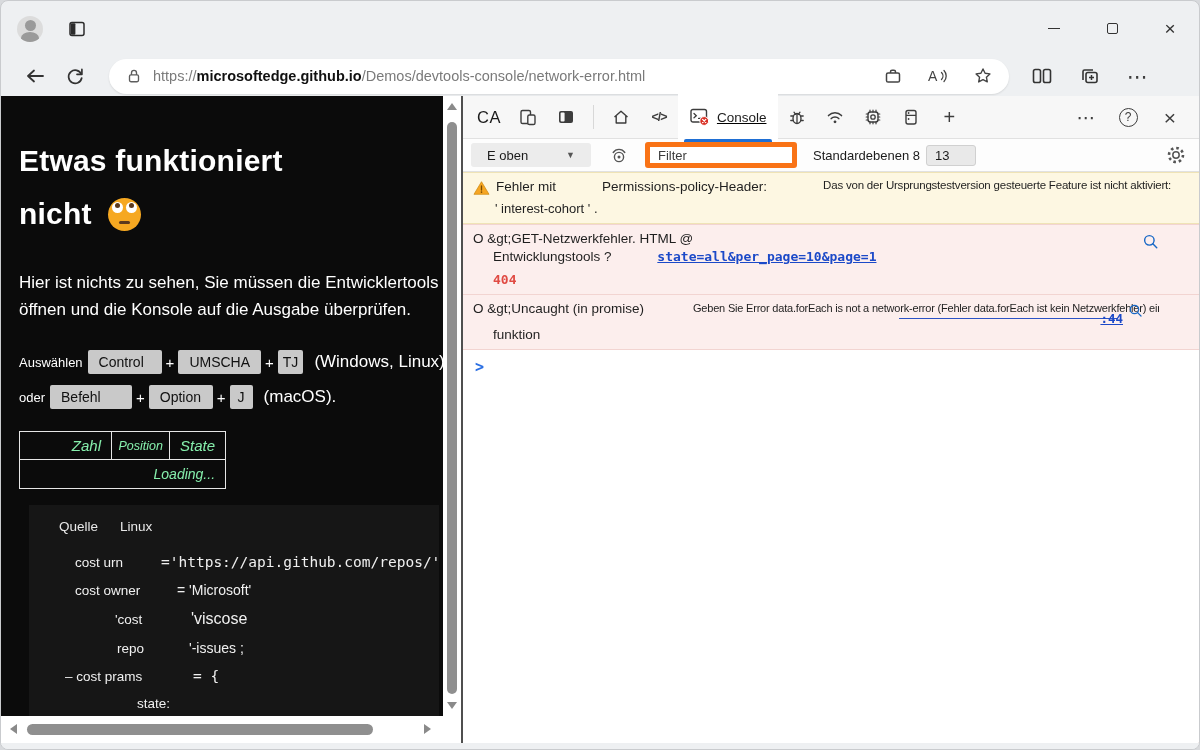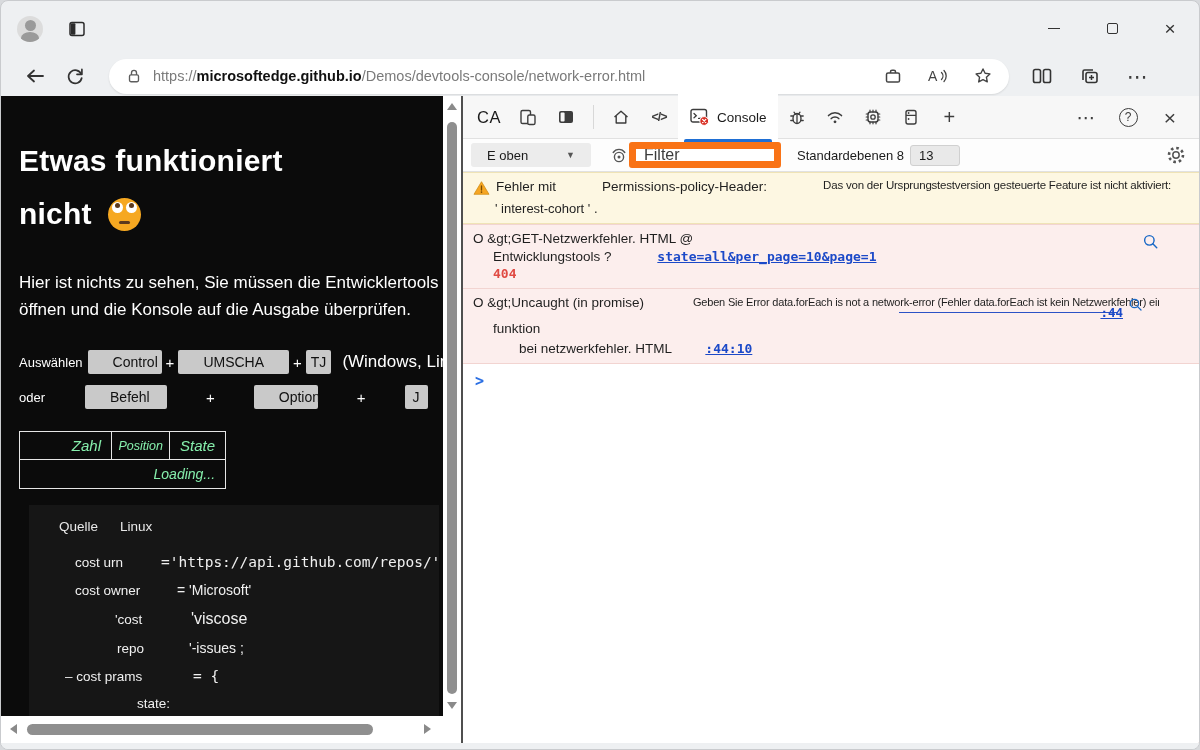--- a/index.html
+++ b/index.html
@@ -59,24 +59,24 @@
   .emoji { width:33px; height:33px; border-radius:50%; background:#f6a821; display:inline-block;
           position:relative; vertical-align:-7px; margin-left:16px; }
   .emoji .eye { position:absolute; width:11px; height:11px; background:#fff; border-radius:50%; top:4px; }
   .emoji .eye.l { left:4px; } .emoji .eye.r { left:18px; }
   .emoji .eye::after { content:""; position:absolute; width:5px; height:5px; background:#5c3a1e;
           border-radius:50%; top:0.5px; left:3px; }
   .emoji .mouth { position:absolute; width:11px; height:3px; background:#5c3a1e; border-radius:2px;
           left:11px; bottom:7px; }
   .para { margin-top:30px; font-size:17px; line-height:26.5px; width:430px; }
   .shortcut { margin-top:27px; font-size:17px; display:flex; align-items:center; white-space:nowrap; }
-  .shortcut + .shortcut { margin-top:11px;gap:35px; }
+  .shortcut + .shortcut { margin-top:11px; }
   .sc-pre { font-size:13px; margin-right:2px; }
   kbd.key { background:#c9c9c9; color:#111; font-family:"Liberation Sans",sans-serif; font-size:14px;
-          padding:4px 25px; margin:0 3px; border-radius:2px; display:inline-block; }
+          padding:4px 11px; margin:0 3px; border-radius:2px; display:inline-block; }
   .plus-sign { margin:0 1px; font-size:15px; }
   .sc-suf { margin-left:8px; }
   table.demo { margin-top:22px; border-collapse:collapse; }
   table.demo th, table.demo td { border:1.5px solid #e6e6e6; color:#86efac; text-align:right;
           font-weight:normal;font-style:italic; }
   table.demo th { padding:5px 10px; font-size:15px; }
   table.demo th.small { font-size:12.5px; padding:5px 6px; }
   table.demo td { padding:6px 10px; font-size:14px; }
   .codeblock { margin:16px 4px 0 10px; background:#161616; padding:14px 0 16px 16px; min-height:220px; }
   .code-caption { font-size:13.5px; color:#e8e8e8; margin-left:14px; }
@@ -110,62 +110,62 @@
   
   .devtools { flex:1; background:#7f1d1d; border-left:2px solid #4f4f4f; display:flex;
           flex-direction:column; min-width:0; }
   .dt-tabbar { height:43px; flex:none; background:#f7f7f7; border-bottom:1px solid #e1e1e1;
           display:flex; align-items:center; padding:0 10px 0 14px; }
   .dt-inspect { font-size:16.5px; color:#1b1b1b; letter-spacing:.5px; cursor:pointer; margin-right:8px; }
   .dt-btn { width:38px; height:38px; display:flex; align-items:center; justify-content:center;
           cursor:pointer; flex:none; color:#3d3d3d; }
   .dt-divider { width:1px; height:24px; background:#d8d8d8; margin:0 8px; flex:none; }
   .dt-tab { height:50px; display:flex; align-items:center; gap:7px; padding:0 12px; background:#ffffff;
-          position:relative; cursor:pointer; flex:none; }
+          position:relative; cursor:pointer; flex:none;text-decoration:underline; }
   .dt-tab::after { content:""; position:absolute; left:6px; right:6px; bottom:0; height:3px;
           background:#1f6fd4; border-radius:2px 2px 0 0; }
   .dt-tab-label { font-size:13.5px; color:#1b1b1b; }
   .console-ic-wrap { position:relative; width:20px; height:18px; }
   .glyph { font-size:17px; color:#3d3d3d; line-height:1; }
   .glyph.elements { font-size:12.5px; font-weight:bold; letter-spacing:-1px; }
   .glyph.plus { font-size:20px; font-weight:300; }
   .dt-right { margin-left:auto; display:flex; align-items:center; gap:4px; }
   .help-circle { width:19px; height:19px; border:1.4px solid #3d3d3d; border-radius:50%;
           display:flex; align-items:center; justify-content:center; font-size:12px; color:#3d3d3d; }
 
   .dt-toolbar { height:33px; flex:none; background:#fdfdfd; border-bottom:1px solid #e1e1e1;
           display:flex; align-items:center; padding:0 12px 0 8px; }
   .ctx-pill { width:120px; height:24px; background:#ececec; border-radius:3px; display:flex;
           align-items:center; padding:0 16px; cursor:pointer; }
   .ctx-label { font-size:13px; color:#1b1b1b; flex:1; }
   .caret { font-size:9px; color:#555; }
   .eye-btn { margin-left:18px; cursor:pointer; display:flex; }
-  .filter-input { width:152px; height:26px; border:7px solid #f97316; border-radius:3px;
-          padding:0 8px; font-size:16px; font-family:"Liberation Sans",sans-serif; color:#222;
+  .filter-input { margin-left:16px; width:152px; height:26px; border:5px solid #f97316; border-radius:3px;
+          padding:0 8px; font-size:13px; font-family:"Liberation Sans",sans-serif; color:#222;
           background:#fff; outline:none; }
   .filter-input::placeholder { color:#3c3c3c; }
   .levels { margin-left:16px; font-size:13px; color:#1b1b1b; white-space:nowrap; }
   .count-badge { margin-left:6px; font-size:13px; color:#1b1b1b; background:#e9e9e9;
           border:1px solid #d0d0d0; border-radius:3px; padding:2px 26px 2px 8px; }
   .gear-btn { margin-left:auto; cursor:pointer; display:flex; }
 
   .msg { position:relative; font-size:13.5px; color:#1f1f1f; padding:6px 10px 7px 8px; }
   .msg.warn { background:#fdf7e2; border-top:1px solid #efe3b6; border-bottom:1px solid #efe3b6; }
   .msg.err { background:#fceeed; border-bottom:1px solid #f2d4d1; }
   .warn-row1 { display:flex; align-items:flex-start; }
   .warn-tri { flex:none; margin:1px 6px 0 2px; }
   .w-p2 { margin-left:46px; }
   .w-p3 { margin-left:56px; font-size:11.5px; letter-spacing:-0.2px; }
   .warn-row2 { margin-top:5px; padding-left:24px; font-size:13px; }
   .mlink { font-family:"DejaVu Sans Mono", monospace; font-size:13px; font-weight:bold;
           color:#1b49c8; text-decoration:underline; cursor:pointer; }
   .e1-l1 { padding-left:2px; }
   .e1-l2 { margin-top:3px; padding-left:22px; }
   .e1-l2 .mlink { margin-left:42px; }
-  .e1-status { margin-top:2px; padding-left:22px; font-family:"DejaVu Sans Mono", monospace;
+  .e1-status { margin-top:8px; padding-left:22px; font-family:"DejaVu Sans Mono", monospace;
           font-weight:bold; font-size:13px; color:#e04b44; }
   .mag { position:absolute; cursor:pointer; }
   .mag.e1 { right:40px; top:8px; }
   .e2-top { position:relative; min-height:20px; }
   .e2-l1 { padding-left:2px; }
   .e2-detail { position:absolute; left:222px; right:30px; top:1px; font-size:11px;
           letter-spacing:-0.2px; color:#1f1f1f; white-space:nowrap; overflow:hidden; }
   .e2-ubar { position:absolute; right:72px; top:17px; width:218px; height:1px; background:#2b52c6; }
   .e2-dlink { position:absolute; right:66px; top:10px; font-size:12.5px; }
   .mag.e2 { right:46px; top:2px; }
@@ -454,24 +454,20 @@
           <span class="e2-ubar"></span>
           <a class="mlink e2-dlink">:44</a>
           <span class="mag e2">
             <svg class="ic" width="15" height="15" viewBox="0 0 18 18">
                 <circle cx="7.8" cy="7.8" r="5" fill="none" stroke="#1868c6" stroke-width="1.5"></circle>
                 <path d="M11.5 11.5 L15.6 15.6" stroke="#1868c6" stroke-width="1.5" stroke-linecap="round"></path>
               </svg>
           </span>
         </div>
         <div class="e2-l2">funktion</div>
-        <div class="e2-l3">
-          <span>bei netzwerkfehler. HTML</span>
-          <a class="mlink">:44:10</a>
-        </div>
       </div>
 
       <div class="prompt-row">
         <span class="prompt-chev">&gt;</span>
       </div>
 
       <div class="dt-rest"></div>
     </div>
   </div>
 

